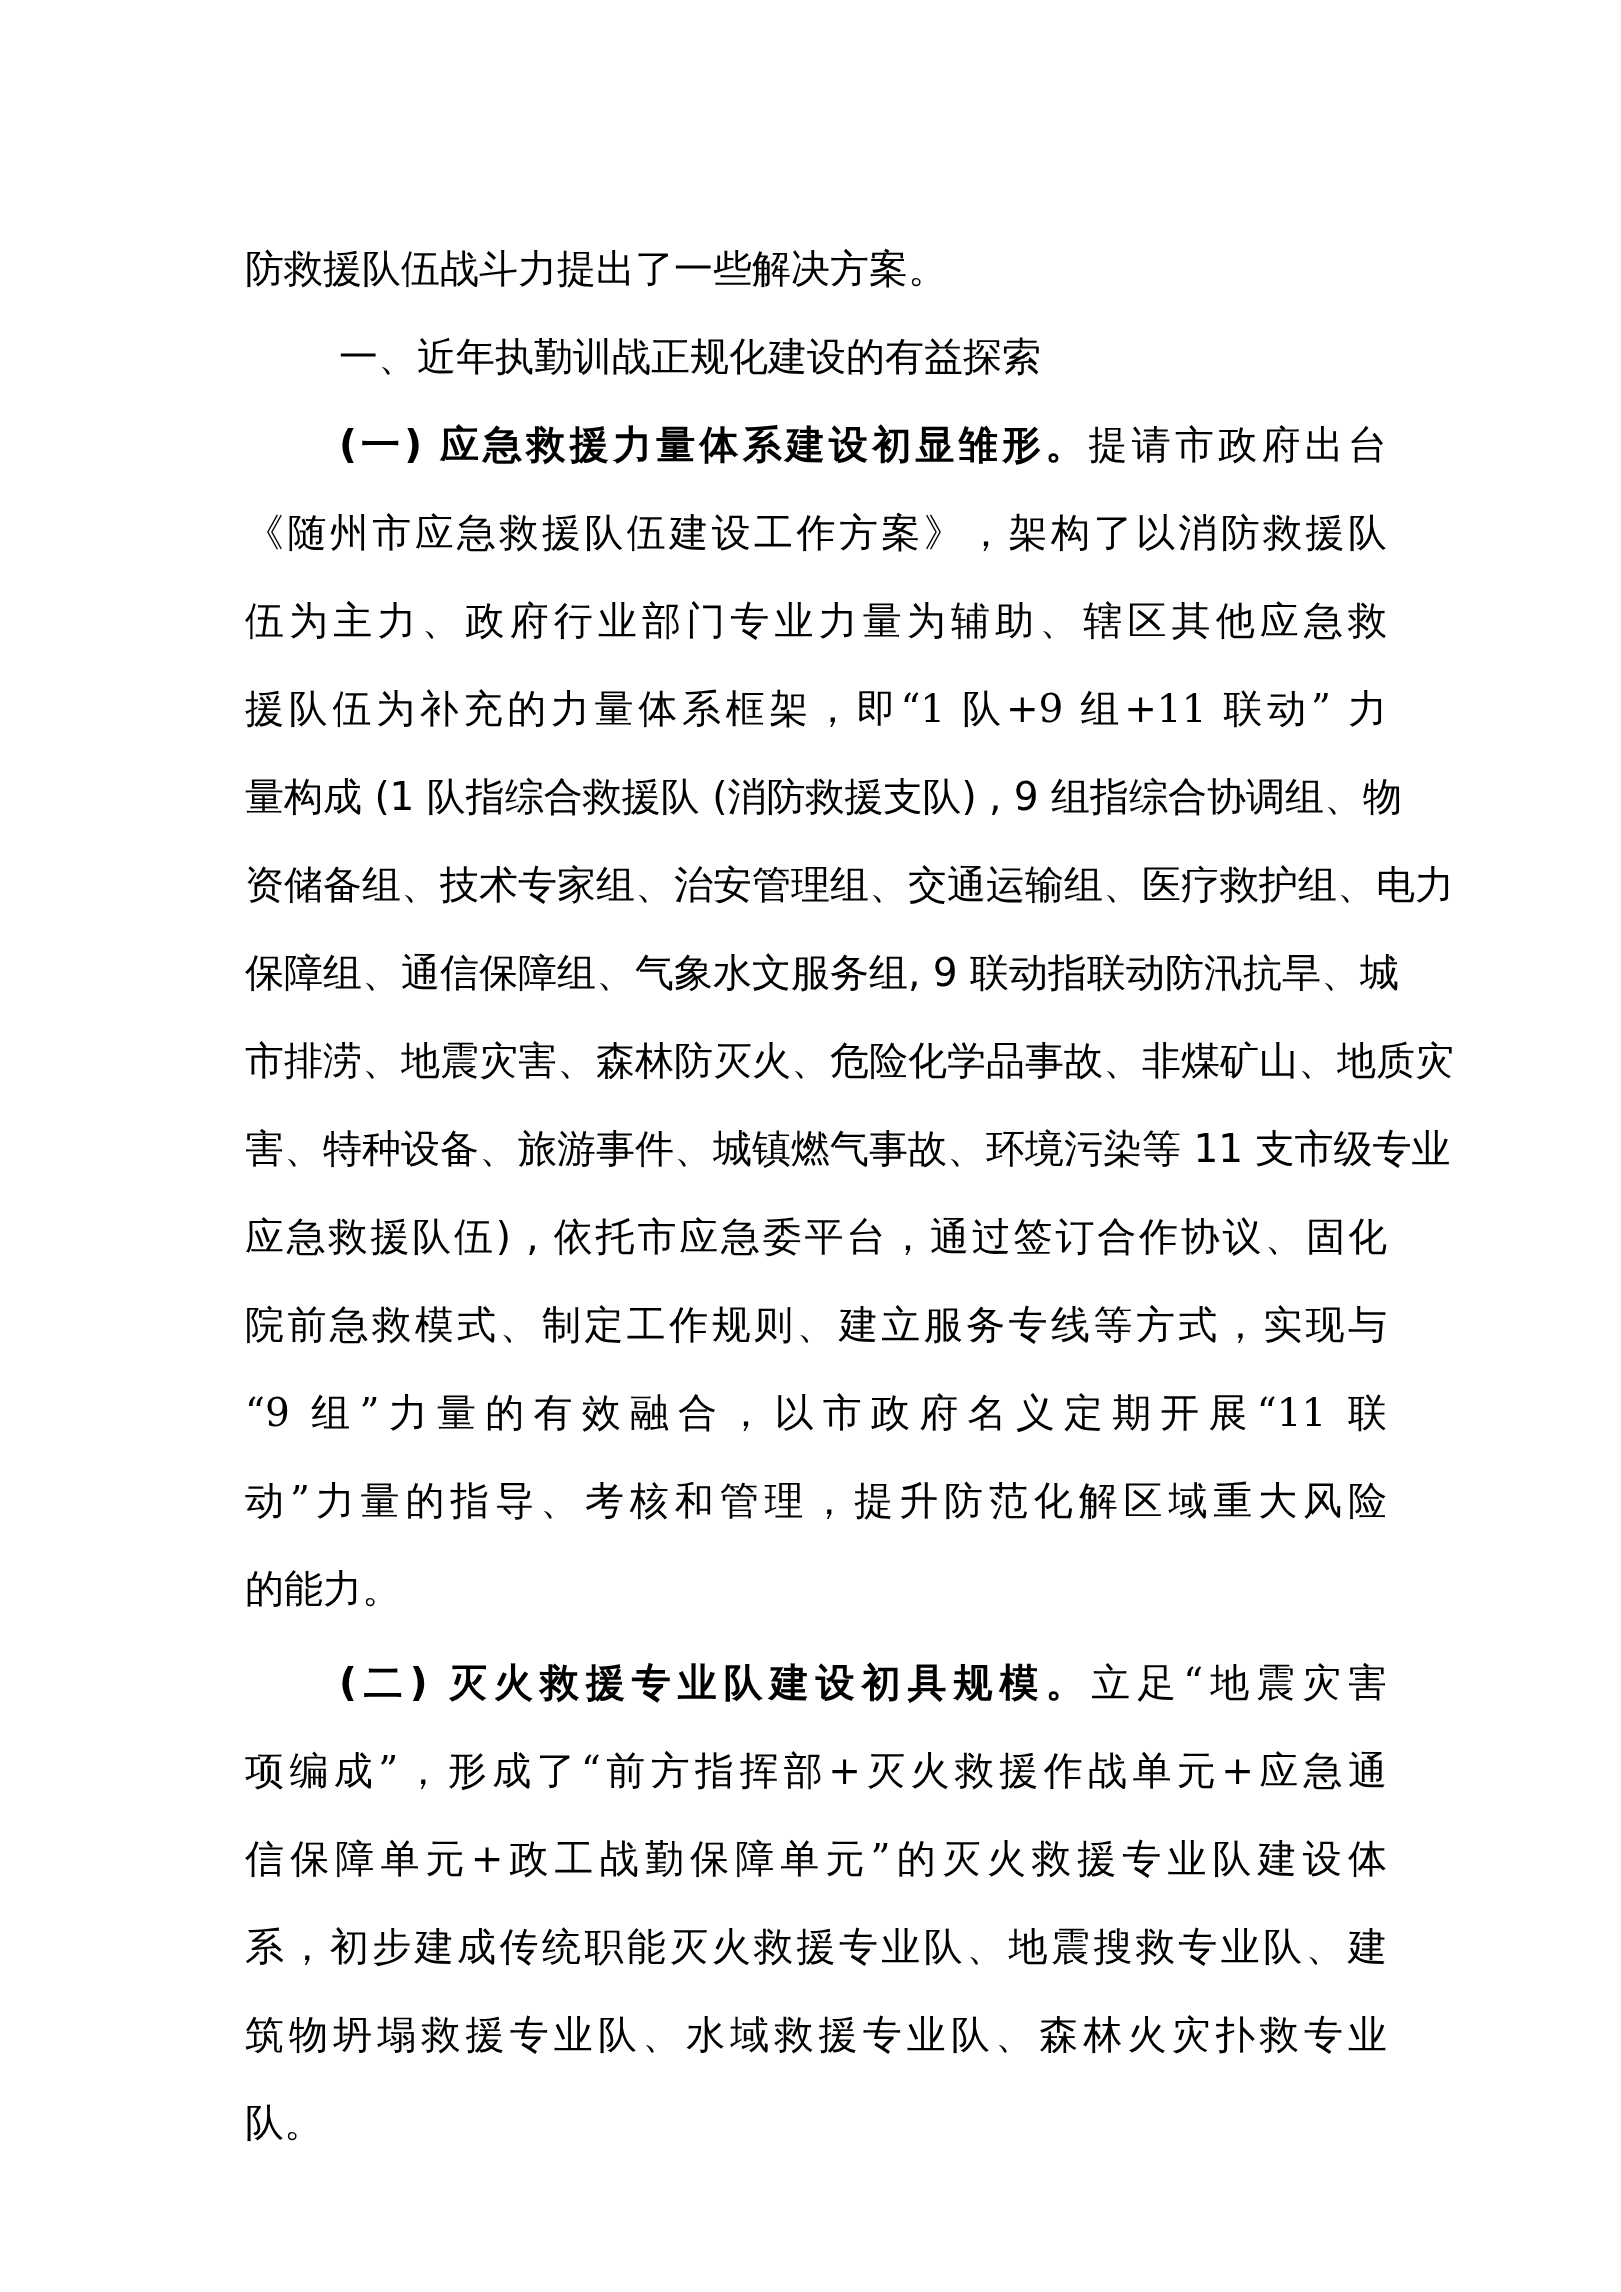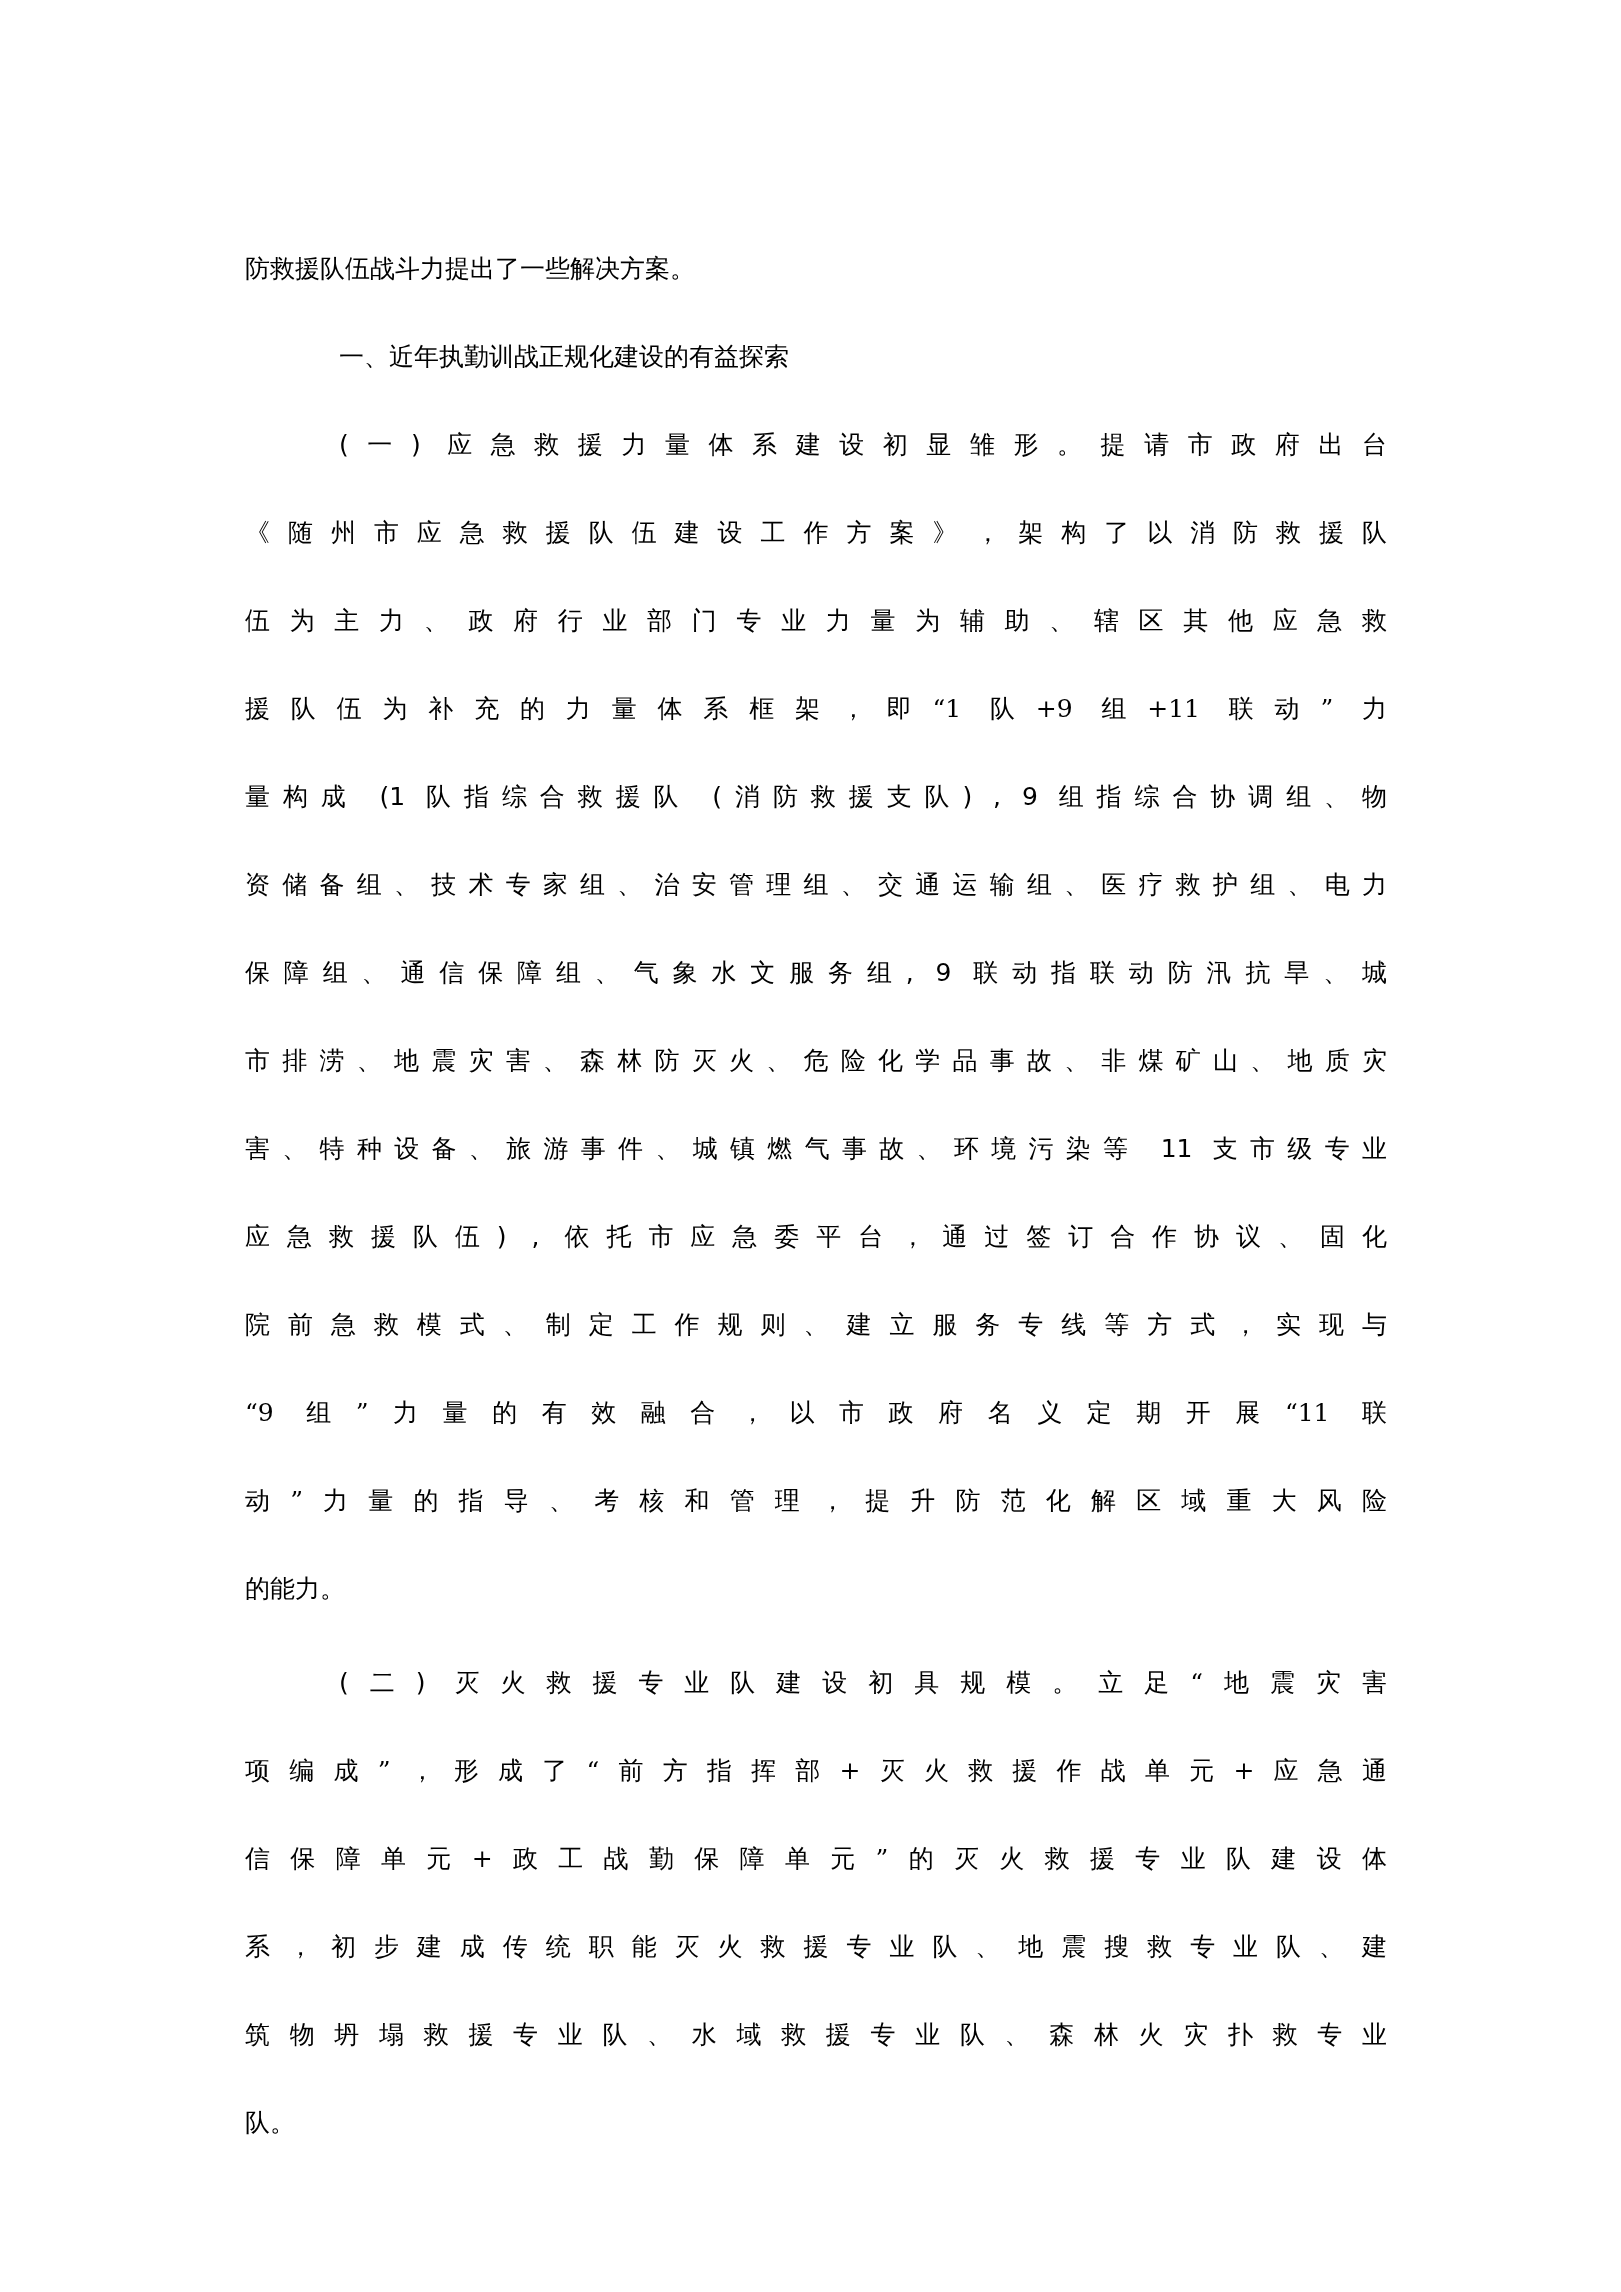--- a/index.html
+++ b/index.html
@@ -17,42 +17,42 @@
     }
     .page {
       position: absolute;
       left: 245px;
       top: 225px;
       width: 1142px;
     }
     .line {
       height: 88px;
       line-height: 88px;
-      font-size: 25px;
+      font-size: 39px;
       white-space: nowrap;
       text-align: justify;
       text-align-last: justify;
       letter-spacing: 0px;
     }
     .line.last {
       text-align-last: left;
     }
     .line.indent {
       padding-left: 94px;
     }
     .line.heading {
       padding-left: 94px;
       text-align-last: left;
       font-family: "DejaVu Sans", "Liberation Sans", sans-serif;
     }
     .sans {
       font-family: "DejaVu Sans", "Liberation Sans", sans-serif;
     }
     .bold {
-      font-weight: normal;
+      font-weight: bold;
       font-family: "DejaVu Sans", "Liberation Sans", sans-serif;
     }
     .gap {
       height: 5.9px;
     }
   </style>
 </head>
 <body>
 
 <div class="page">

